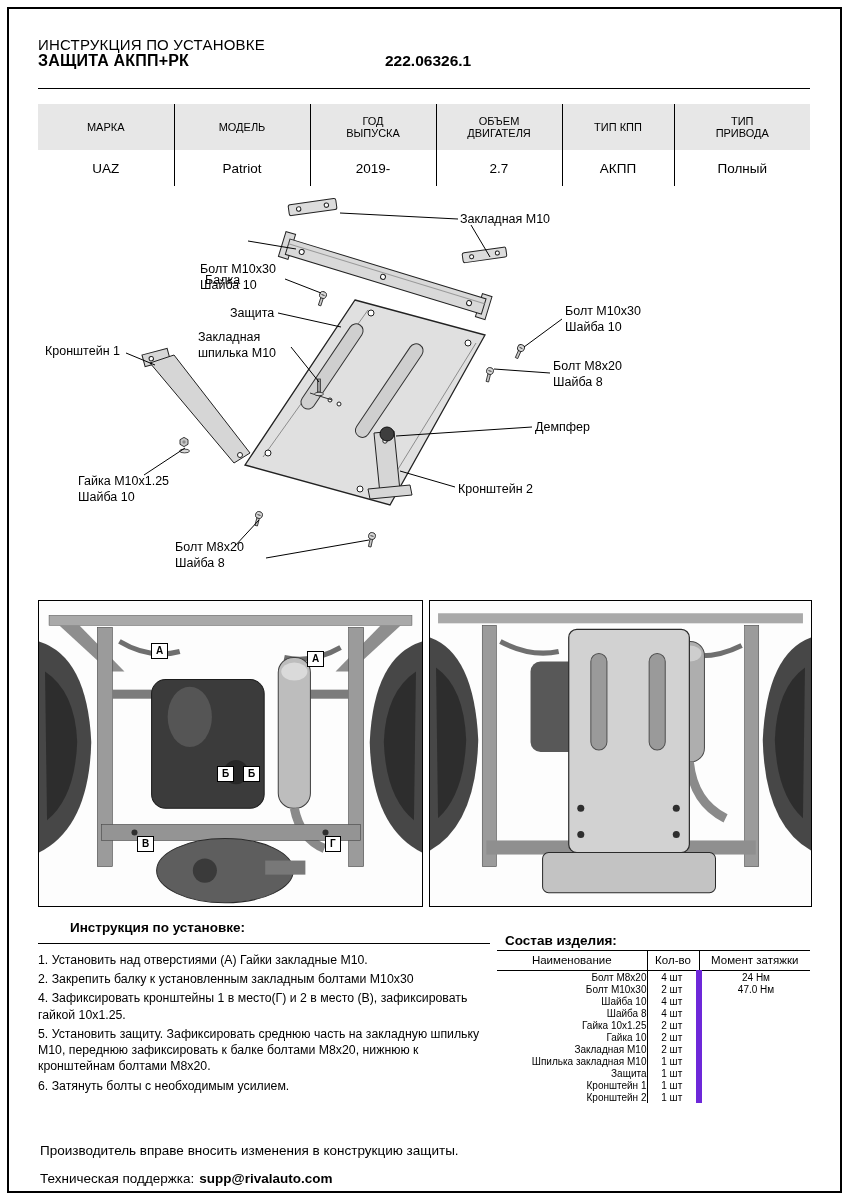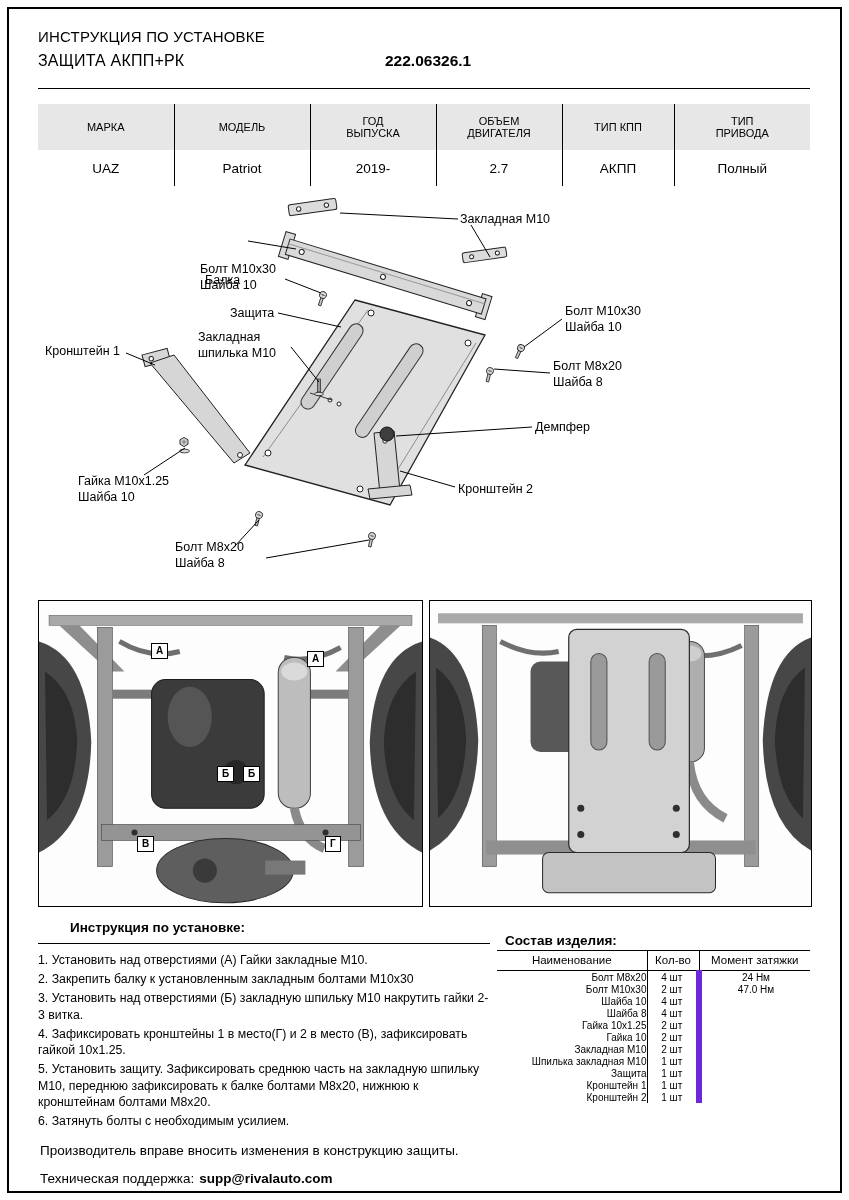--- a/index.html
+++ b/index.html
@@ -1,22 +1,22 @@
 <!DOCTYPE html>
 <html><head>
 <meta charset="utf-8">
 <style>
   html,body { margin:0; padding:0; background:#fff; }
   body { width:849px; height:1200px; font-family:"Liberation Sans", sans-serif; color:#000; }
   .page { position:relative; width:849px; height:1200px; overflow:hidden; background:#fff; }
   .frame { position:absolute; left:7px; top:7px; right:7px; bottom:7px; border:2px solid #000; pointer-events:none; }
 
   
-  .hdr1 { position:absolute; left:38px; top:28px; font-size:15px; letter-spacing:.2px; }
-  .hdr2 { position:absolute; left:38px; top:52px; font-size:16px; font-weight:normal; letter-spacing:.2px; }
+  .hdr1 { position:absolute; left:38px; top:36px; font-size:15px; letter-spacing:.2px; }
+  .hdr2 { position:absolute; left:38px; top:52px; font-size:16px; font-weight:bold; letter-spacing:.2px; }
   .pnum { position:absolute; left:385px; top:52px; font-size:15.5px; font-weight:bold; }
   .hdr-rule { position:absolute; left:38px; top:88px; width:772px; border:none; border-top:1.5px solid #000; margin:0; }
 
   
   .vt { position:absolute; left:38px; top:104px; width:772px; border-collapse:collapse; table-layout:fixed; text-align:center; }
   .vt th { background:#e7e7e7; font-weight:normal; font-size:11px; height:44px; vertical-align:middle; white-space:pre-line; }
   .vt td { font-size:13.5px; height:34px; vertical-align:middle; }
   .vt th + th, .vt td + td { border-left:1px solid #000; }
 
   
@@ -283,21 +283,20 @@
       <circle cx="245" cy="232" r="3.5" fill="#2f2f2f"></circle>
       <rect x="112" y="250" width="172" height="40" rx="6" fill="#c3c3c3" stroke="#2a2a2a"></rect>
     </svg>
   </div>
 
   <div class="instructions">
     <div class="sec-title">Инструкция по установке:</div>
     <hr class="rule">
     <div class="step">1. Установить над отверстиями (А) Гайки закладные М10.</div>
     <div class="step">2. Закрепить балку к установленным закладным болтами М10х30</div>
-    <div class="step">3. Установить над отверстиями (Б) закладную шпильку М10 накрутить гайки 2-3 витка.</div>
     <div class="step">4. Зафиксировать кронштейны 1 в место(Г) и 2 в место (В), зафиксировать гайкой 10х1.25.</div>
     <div class="step">5. Установить защиту. Зафиксировать среднюю часть на закладную шпильку М10, переднюю зафиксировать к балке болтами М8х20, нижнюю к кронштейнам болтами М8х20.</div>
     <div class="step">6. Затянуть болты с необходимым усилием.</div>
   </div>
 
   <div class="parts">
     <div class="sec-title">Состав изделия:</div>
     <table class="parts-table">
       <colgroup>
           <col style="width:150px">

